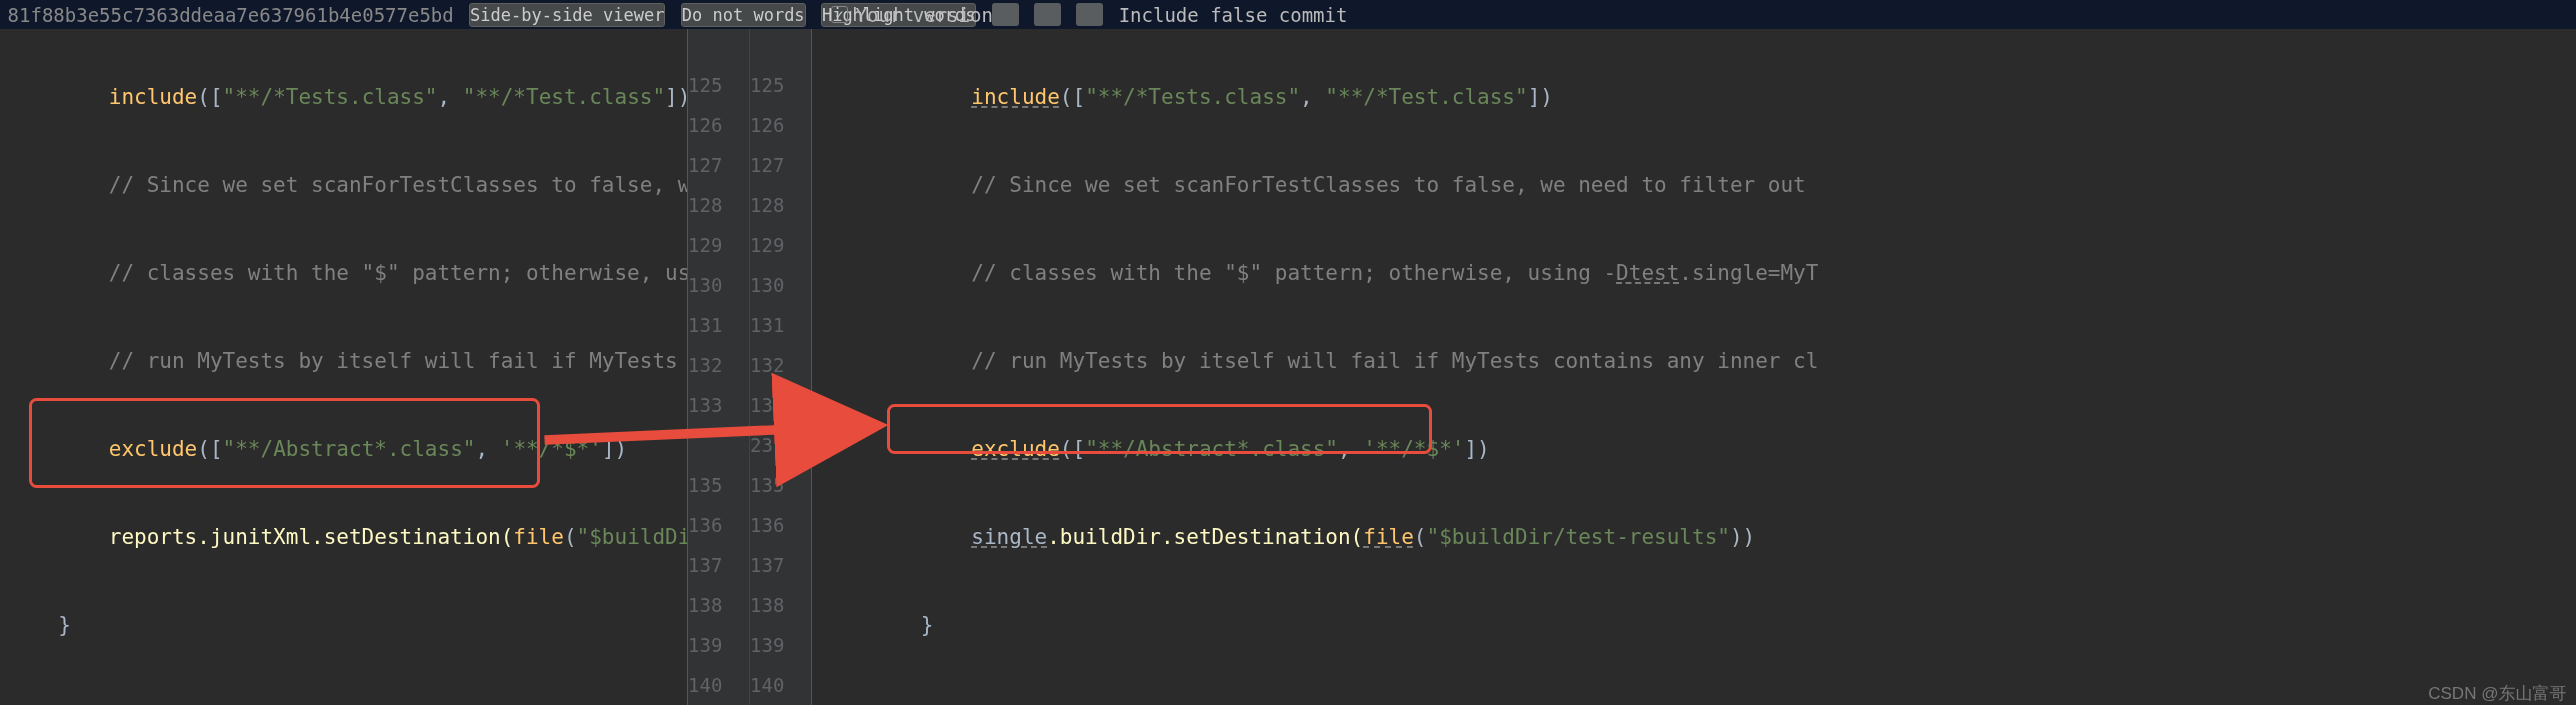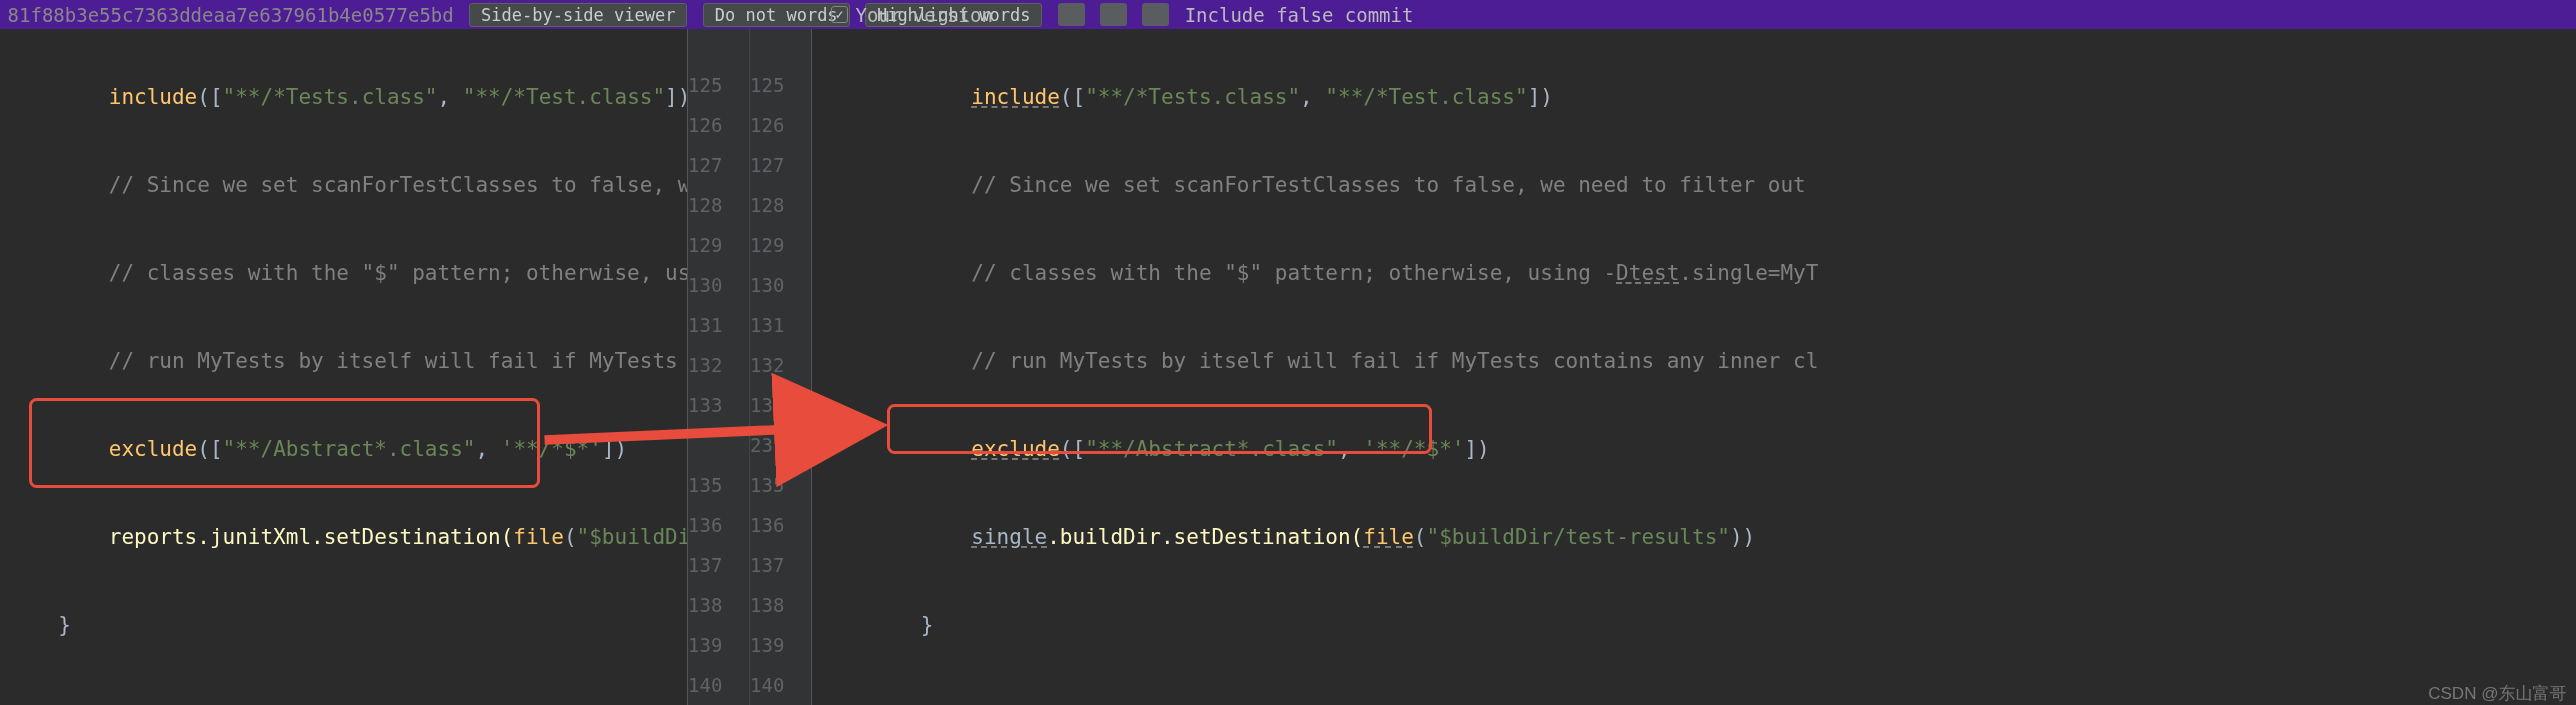--- a/index.html
+++ b/index.html
@@ -9,37 +9,37 @@
   font-size: 21px;
   color: #a9b7c6;
   overflow: hidden;
   width: 2576px;
   height: 705px;
   position: relative;
 }
 
 .top-bar {
   height: 29px;
-  background: #4c1d95;
+  background: #0f172a;
   display: flex;
   align-items: center;
   padding: 0 7.6px;
   gap: 15.3px;
   color: #bbbbbb;
   font-size: 19px;
   position: relative;
 }
 .top-bar .commit-hash {
   color: #888;
   font-family: monospace;
 }
 .top-bar .dropdown {
   background: #45494a;
   border: 1px solid #5e6060;
-  padding: 1px 11px;
+  padding: 1px 0;
   border-radius: 2.9px;
   color: #ccc;
   font-size: 17px;
 }
 .top-bar .icon-btn {
   width: 27px;
   height: 23px;
   background: #5a5d5f;
   border-radius: 2.9px;
 }

